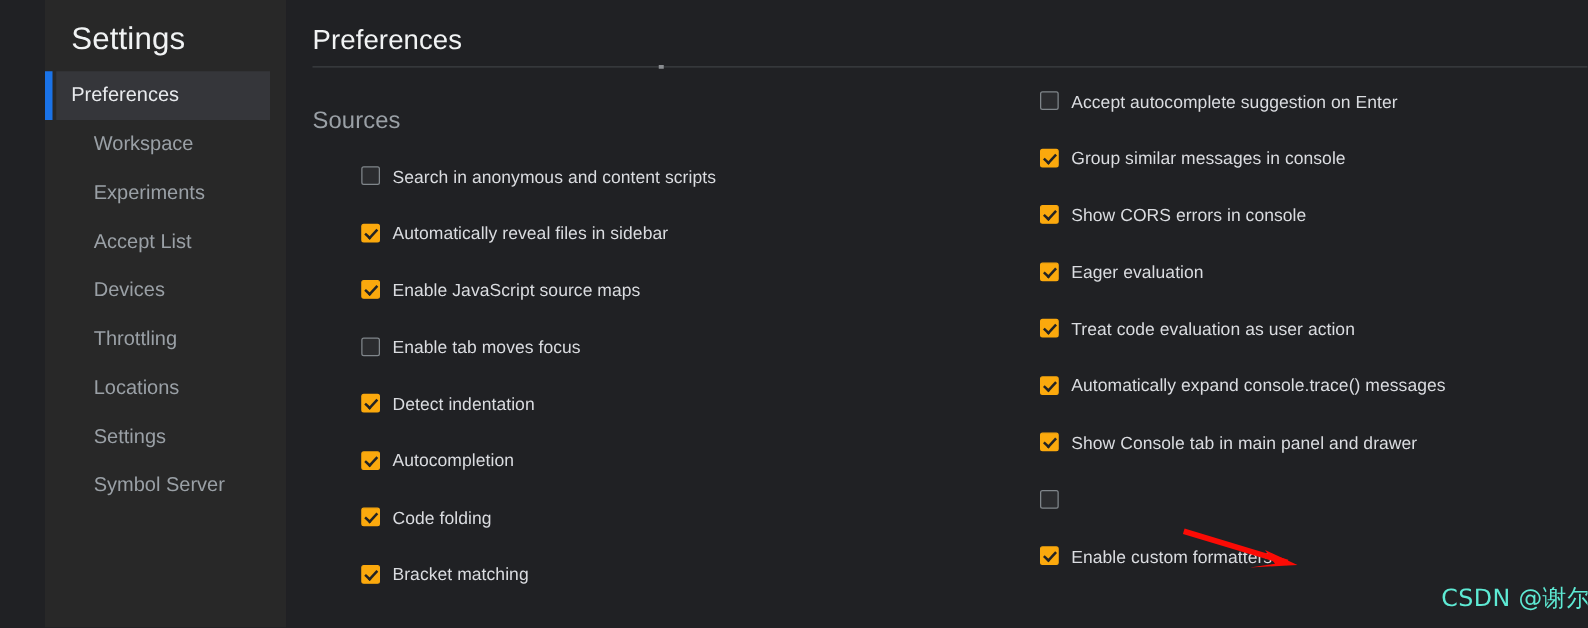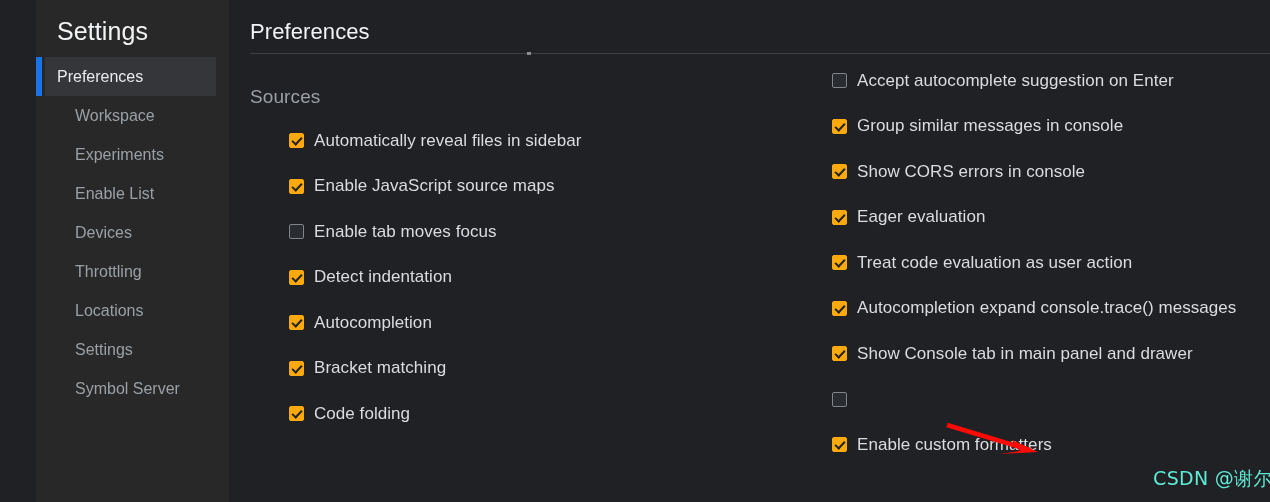--- a/index.html
+++ b/index.html
@@ -180,21 +180,21 @@
     left: 4.3px;
     top: 1.1px;
     width: 4px;
     height: 8px;
     border: solid #232324;
     border-width: 0 2px 2px 0;
     transform: rotate(43deg);
   }
 
   .option-label {
-    font-size: 17px;
+    font-size: 14px;
     color: #dadce0;
     line-height: 20px;
     white-space: nowrap;
     letter-spacing: 0.05px;
   }
 
   
   .annotation-arrow {
     position: absolute;
     left: 705px;
@@ -220,41 +220,45 @@
 <body>
 
 <div class="app">
 
   <nav class="sidebar">
     <div class="settings-title">Settings</div>
     <ul class="nav-list" id="nav-list">
         <li class="nav-item selected"><span>Preferences</span></li>
         <li class="nav-item"><span>Workspace</span></li>
         <li class="nav-item"><span>Experiments</span></li>
-        <li class="nav-item"><span>Enable List</span></li>
+        <li class="nav-item"><span>Accept List</span></li>
         <li class="nav-item"><span>Devices</span></li>
         <li class="nav-item"><span>Throttling</span></li>
         <li class="nav-item"><span>Locations</span></li>
         <li class="nav-item"><span>Settings</span></li>
         <li class="nav-item"><span>Symbol Server</span></li>
       </ul>
   </nav>
 
   <section class="main">
     <div class="page-title">Preferences</div>
     <div class="title-divider">
       <span class="divider-nub"></span>
     </div>
 
     <div class="columns">
 
       <div class="col-left">
         <div class="section-heading">Sources</div>
         <div id="left-options">
             <div class="option-row">
+              <span class="checkbox unchecked"></span>
+              <span class="option-label">Search in anonymous and content scripts</span>
+            </div>
+            <div class="option-row">
               <span class="checkbox checked"></span>
               <span class="option-label">Automatically reveal files in sidebar</span>
             </div>
             <div class="option-row">
               <span class="checkbox checked"></span>
               <span class="option-label">Enable JavaScript source maps</span>
             </div>
             <div class="option-row">
               <span class="checkbox unchecked"></span>
               <span class="option-label">Enable tab moves focus</span>
@@ -262,25 +266,25 @@
             <div class="option-row">
               <span class="checkbox checked"></span>
               <span class="option-label">Detect indentation</span>
             </div>
             <div class="option-row">
               <span class="checkbox checked"></span>
               <span class="option-label">Autocompletion</span>
             </div>
             <div class="option-row">
               <span class="checkbox checked"></span>
+              <span class="option-label">Code folding</span>
+            </div>
+            <div class="option-row">
+              <span class="checkbox checked"></span>
               <span class="option-label">Bracket matching</span>
-            </div>
-            <div class="option-row">
-              <span class="checkbox checked"></span>
-              <span class="option-label">Code folding</span>
             </div>
           </div>
       </div>
 
       <div class="col-right">
         <div id="right-options">
             <div class="option-row">
               <span class="checkbox unchecked"></span>
               <span class="option-label">Accept autocomplete suggestion on Enter</span>
             </div>
@@ -295,21 +299,21 @@
             <div class="option-row">
               <span class="checkbox checked"></span>
               <span class="option-label">Eager evaluation</span>
             </div>
             <div class="option-row">
               <span class="checkbox checked"></span>
               <span class="option-label">Treat code evaluation as user action</span>
             </div>
             <div class="option-row">
               <span class="checkbox checked"></span>
-              <span class="option-label">Autocompletion expand console.trace() messages</span>
+              <span class="option-label">Automatically expand console.trace() messages</span>
             </div>
             <div class="option-row">
               <span class="checkbox checked"></span>
               <span class="option-label">Show Console tab in main panel and drawer</span>
             </div>
             <div class="option-row">
               <span class="checkbox unchecked"></span>
             </div>
             <div class="option-row">
               <span class="checkbox checked"></span>

